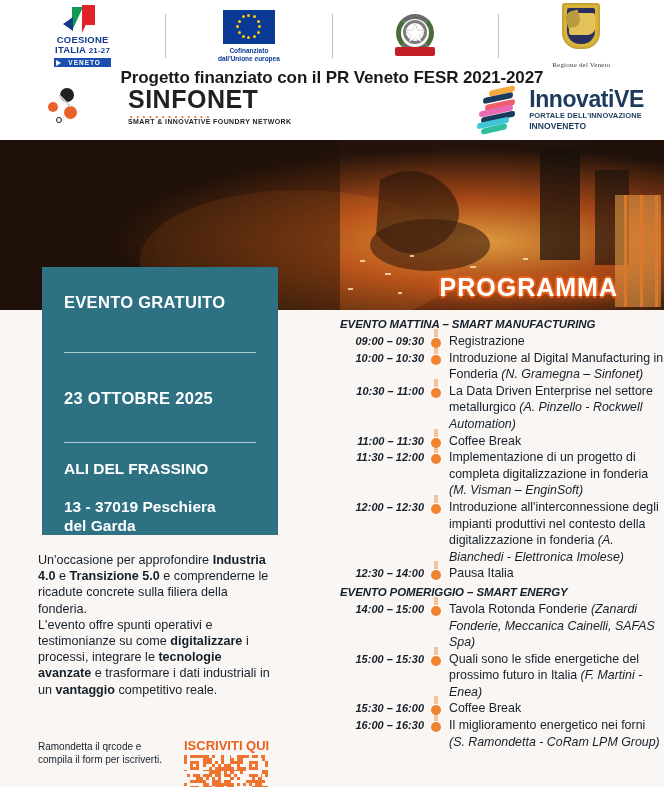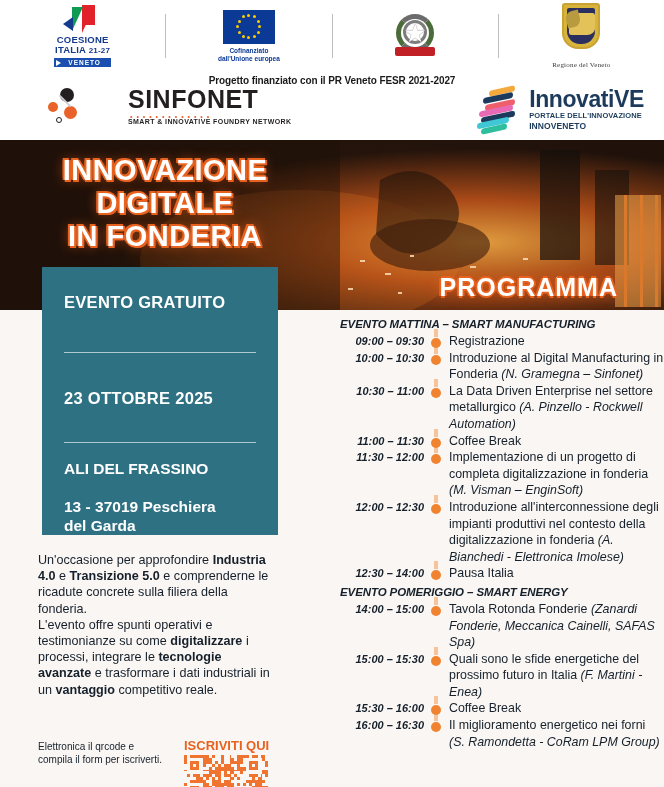--- a/index.html
+++ b/index.html
@@ -65,21 +65,21 @@
                    position:relative; overflow:hidden; }
   .veneto-inner { position:absolute; inset:3px; background:#2b2f60; border-radius:2px 2px 13px 13px; }
   .veneto-lion { position:absolute; left:5px; top:8px; width:26px; height:22px;
                  background:#e3c25a; border-radius: 40% 10% 30% 10%; }
   .veneto-wing { position:absolute; left:2px; top:6px; width:14px; height:16px;
                  background:#b89a3f; border-radius:50% 0 50% 0; transform:rotate(-15deg); }
   .veneto-txt { font-size:7px; color:#3b3b3b; margin-top:12px;
                 font-family:"Liberation Serif", serif; letter-spacing:.2px; }
 
   .fin-note { position:absolute; top:68px; left:0; width:664px; text-align:center;
-              font-size:10px; font-weight:bold; color:#1a1a1a; letter-spacing:-.1px;margin-top:7px; }
+              font-size:17px; font-weight:bold; color:#1a1a1a; letter-spacing:-.1px; }
 
   .logo-row-2 { position:absolute; top:86px; left:0; width:664px; height:50px; }
 
   
   .sinfonet { position:absolute; left:46px; top:0px; display:flex; align-items:center;gap:32px; }
   .sin-mark { width: 46px; height: 40px; position:relative; }
   .dot { position:absolute; border-radius:50%; }
   .sin-lbl { margin-left: 4px; }
   .sin-word { font-size: 25px; font-weight: bold; color:#231f20; letter-spacing:.5px;
               line-height:25px; }
@@ -295,25 +295,20 @@
           <rect x="443" y="140" width="5" height="2"></rect>
         <rect x="470" y="126" width="6" height="2"></rect>
           <rect x="500" y="142" width="4" height="2"></rect>
         <rect x="348" y="148" width="5" height="2"></rect>
           <rect x="523" y="118" width="5" height="2"></rect>
         <rect x="556" y="137" width="5" height="2"></rect>
           <rect x="398" y="152" width="4" height="2"></rect>
       </g>
       <rect x="0" y="0" width="340" height="170" fill="#1d0f07" opacity="0.45"></rect>
     </svg>
-    <div class="hero-title">
-      <span>INNOVAZIONE</span><br>
-      <span>DIGITALE</span><br>
-      <span>IN FONDERIA</span>
-    </div>
     <div class="hero-programma">PROGRAMMA</div>
   </div>
 
   <div class="tealbox">
     <div class="teal-free">EVENTO GRATUITO</div>
     <div class="teal-hr"></div>
     <div class="teal-date">23 OTTOBRE 2025</div>
     <div class="teal-hr2"></div>
     <div class="teal-venue">
       <span>ALI DEL FRASSINO</span><br>
@@ -323,21 +318,21 @@
     </div>
   </div>
 
   <div class="bodytext">
     <span>Un'occasione per approfondire </span><b>Industria 4.0</b><span> e </span><b>Transizione 5.0</b><span> e comprenderne le ricadute concrete sulla filiera della fonderia.</span><br>
     <span> L'evento offre spunti operativi e testimonianze su come </span><b>digitalizzare</b><span> i processi, integrare le </span><b>tecnologie avanzate</b><span> e trasformare i dati industriali in un </span><b>vantaggio</b><span> competitivo reale.</span>
   </div>
 
   <div class="qr-row">
     <div class="qr-note">
-      <span>Elettronica il qrcode e</span><br>
+      <span>Ramondetta il qrcode e</span><br>
       <span>compila il form per iscriverti.</span>
     </div>
     <div class="qr-wrap">
       <div class="qr-title">ISCRIVITI QUI</div>
       <div class="qr-code" id="qrcode">
           <span class="qrpx" style="left: 3.1px; top: 0px; width: 3.1px; height: 3.1px;"></span>
           <span class="qrpx" style="left: 24.8px; top: 0px; width: 3.1px; height: 3.1px;"></span>
           <span class="qrpx" style="left: 31px; top: 0px; width: 3.1px; height: 3.1px;"></span>
           <span class="qrpx" style="left: 34.1px; top: 0px; width: 3.1px; height: 3.1px;"></span>
           <span class="qrpx" style="left: 40.3px; top: 0px; width: 3.1px; height: 3.1px;"></span>

